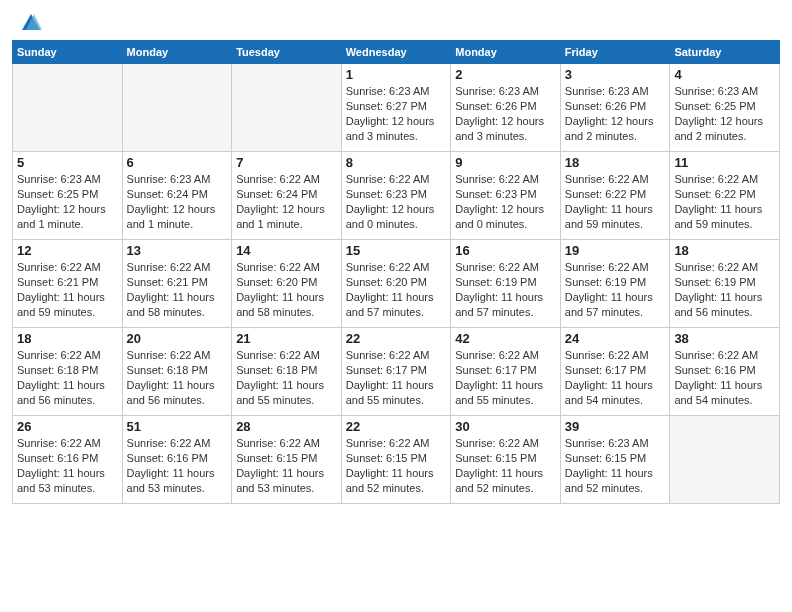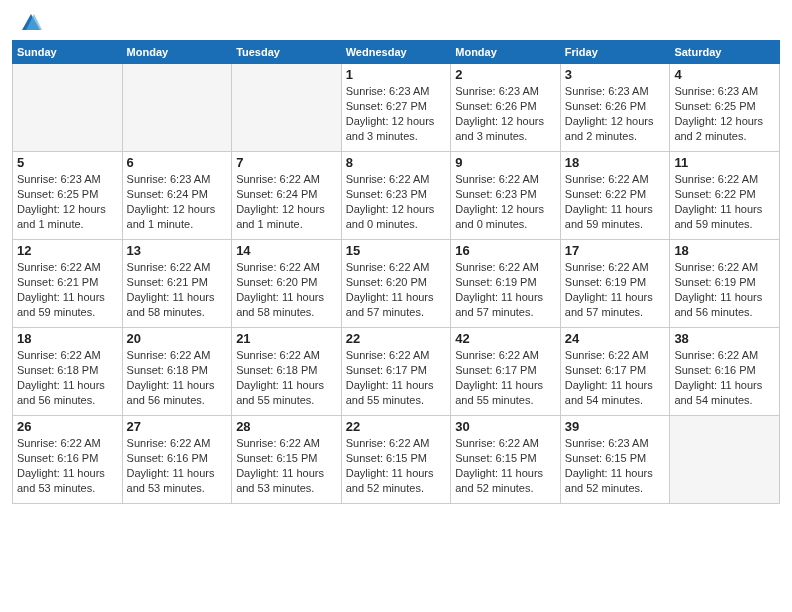--- a/index.html
+++ b/index.html
@@ -200,21 +200,21 @@
             </td>
             <td>
               <span class="day-num">15</span>
               <div class="day-info">Sunrise: 6:22 AM<br>Sunset: 6:20 PM<br>Daylight: 11 hours<br>and 57 minutes.</div>
             </td>
             <td>
               <span class="day-num">16</span>
               <div class="day-info">Sunrise: 6:22 AM<br>Sunset: 6:19 PM<br>Daylight: 11 hours<br>and 57 minutes.</div>
             </td>
             <td>
-              <span class="day-num">17</span>
+              <span class="day-num">19</span>
               <div class="day-info">Sunrise: 6:22 AM<br>Sunset: 6:19 PM<br>Daylight: 11 hours<br>and 57 minutes.</div>
             </td>
             <td>
               <span class="day-num">18</span>
               <div class="day-info">Sunrise: 6:22 AM<br>Sunset: 6:19 PM<br>Daylight: 11 hours<br>and 56 minutes.</div>
             </td>
           </tr>
           <tr>
             <td>
               <span class="day-num">18</span>
@@ -244,21 +244,21 @@
               <span class="day-num">38</span>
               <div class="day-info">Sunrise: 6:22 AM<br>Sunset: 6:16 PM<br>Daylight: 11 hours<br>and 54 minutes.</div>
             </td>
           </tr>
           <tr>
             <td>
               <span class="day-num">26</span>
               <div class="day-info">Sunrise: 6:22 AM<br>Sunset: 6:16 PM<br>Daylight: 11 hours<br>and 53 minutes.</div>
             </td>
             <td>
-              <span class="day-num">27</span>
+              <span class="day-num">51</span>
               <div class="day-info">Sunrise: 6:22 AM<br>Sunset: 6:16 PM<br>Daylight: 11 hours<br>and 53 minutes.</div>
             </td>
             <td>
               <span class="day-num">28</span>
               <div class="day-info">Sunrise: 6:22 AM<br>Sunset: 6:15 PM<br>Daylight: 11 hours<br>and 53 minutes.</div>
             </td>
             <td>
               <span class="day-num">22</span>
               <div class="day-info">Sunrise: 6:22 AM<br>Sunset: 6:15 PM<br>Daylight: 11 hours<br>and 52 minutes.</div>
             </td>

